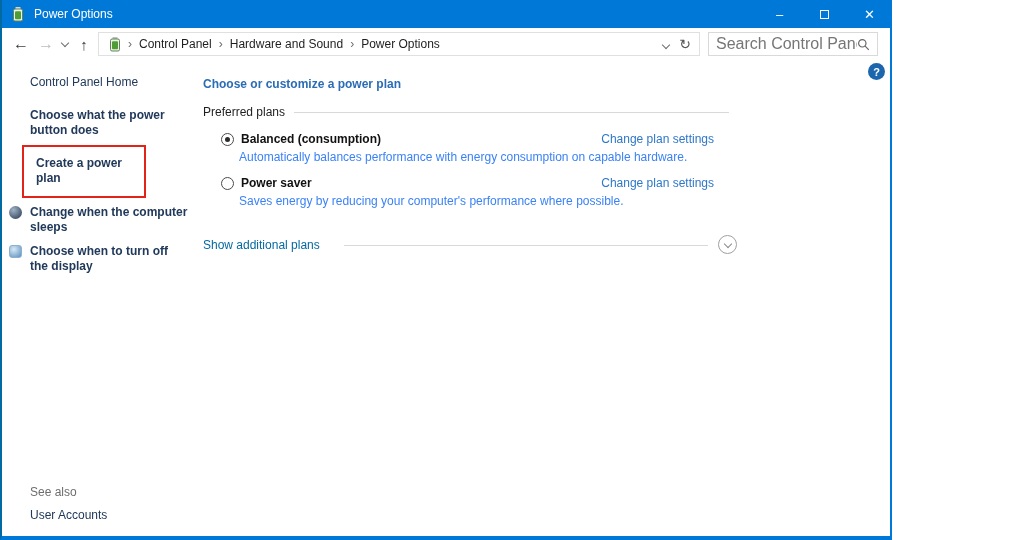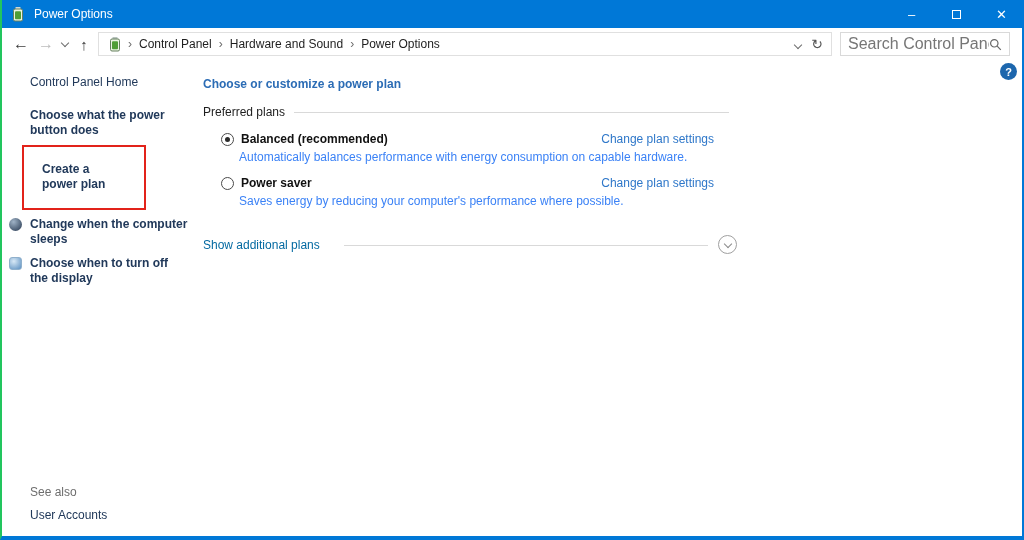--- a/index.html
+++ b/index.html
@@ -1,21 +1,21 @@
 <!DOCTYPE html>
 <html><head>
 <meta charset="utf-8">
 <style>
   * { box-sizing: border-box; margin: 0; padding: 0; }
   html, body { width: 1024px; height: 540px; background: #ffffff; }
   body { font-family: "Liberation Sans", "DejaVu Sans", sans-serif; font-size: 12px; color: #1e1e1e; }
 
   .window {
-    position: relative; width: 1024px; height: 540px;
-    border-left: 2px solid #22c55e; border-right: 2px solid #0078d7; border-bottom: 4px solid #0078d7;
+    position: relative; width: 892px; height: 540px;
+    border-left: 2px solid #0369a1; border-right: 2px solid #0078d7; border-bottom: 4px solid #0078d7;
     background: #fff; overflow: hidden;
   }
 
   
   .titlebar {
     position: absolute; top: 0; left: -2px; right: -2px; height: 28px;
     background: #0078d7; display: flex; align-items: center; padding-left: 10px; color: #fff;
   }
   .titlebar .app-icon { width: 16px; height: 16px; margin-right: 8px; display: inline-flex; }
   .titlebar .title { font-size: 12px; color: #fff; }
@@ -75,21 +75,21 @@
     padding: 15px 6px 14px 28px; display: flex; flex-direction: column;
   }
   .side-home { color: #21395a; margin-bottom: 19px; cursor: default; }
   .task { position: relative; color: #21395a; line-height: 15px; margin-bottom: 9px; cursor: default; font-weight: bold; }
   .task-icon { position: absolute; left: -21px; top: 1px; width: 13px; height: 13px; display: inline-block; }
   .icon-display { border-radius: 3px; background: radial-gradient(circle at 35% 30%, #d8e9f6, #5b8fc0); border: 1px solid #8fb0cc; }
   .icon-moon { border-radius: 50%; background: radial-gradient(circle at 35% 30%, #9fb2c6, #22344c); }
   .task-highlight {
     border: 2px solid #e2231a; padding: 3px 6px 4px 6px; margin: -2px 0 7px -8px; width: 124px;
   }
-  .task-highlight .task { margin: 12px; }
+  .task-highlight .task { margin: 6px; }
   .see-also-block { margin-top: auto; }
   .see-also-label { color: #6d6d6d; margin-bottom: 9px; }
   .see-also-link { color: #21395a; cursor: default; }
 
   
   .main { position: absolute; left: 201px; top: 0; width: 760px; }
   .main h1 { font-size: 12px; font-weight: bold; color: #2b6cb5; margin-top: 17px; }
   .intro { margin-top: 8px; width: 737px; line-height: 16px; color: #1e1e1e; }
   .link { color: #2e77c9; text-decoration: none; cursor: default; }
   .link.u { text-decoration: underline; }
@@ -226,21 +226,21 @@
       <h1>Choose or customize a power plan</h1>
 
       <div class="group-row">
         <span class="lbl">Preferred plans</span>
         <span class="hline"></span>
       </div>
 
       <div class="plan">
         <div class="plan-row">
           <span class="radio checked"></span>
-          <span class="plan-name">Balanced (recommended)</span>
+          <span class="plan-name">Balanced (consumption)</span>
           <a class="link plan-link">Change plan settings</a>
         </div>
         <div class="plan-desc">Automatically balances performance with energy consumption on capable hardware.</div>
       </div>
 
       <div class="plan">
         <div class="plan-row">
           <span class="radio"></span>
           <span class="plan-name">Power saver</span>
           <a class="link plan-link">Change plan settings</a>

